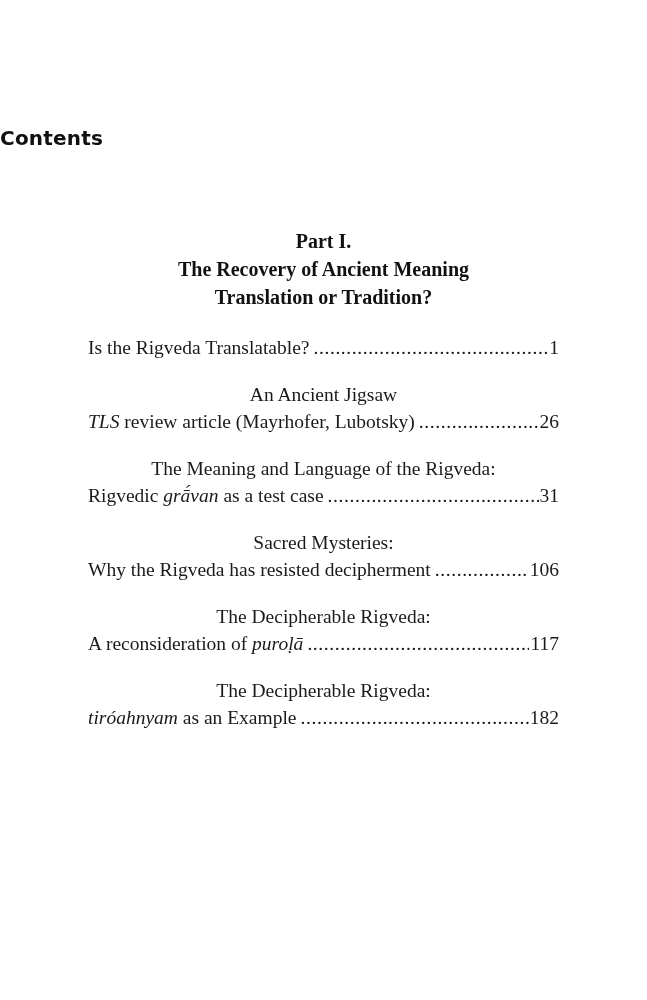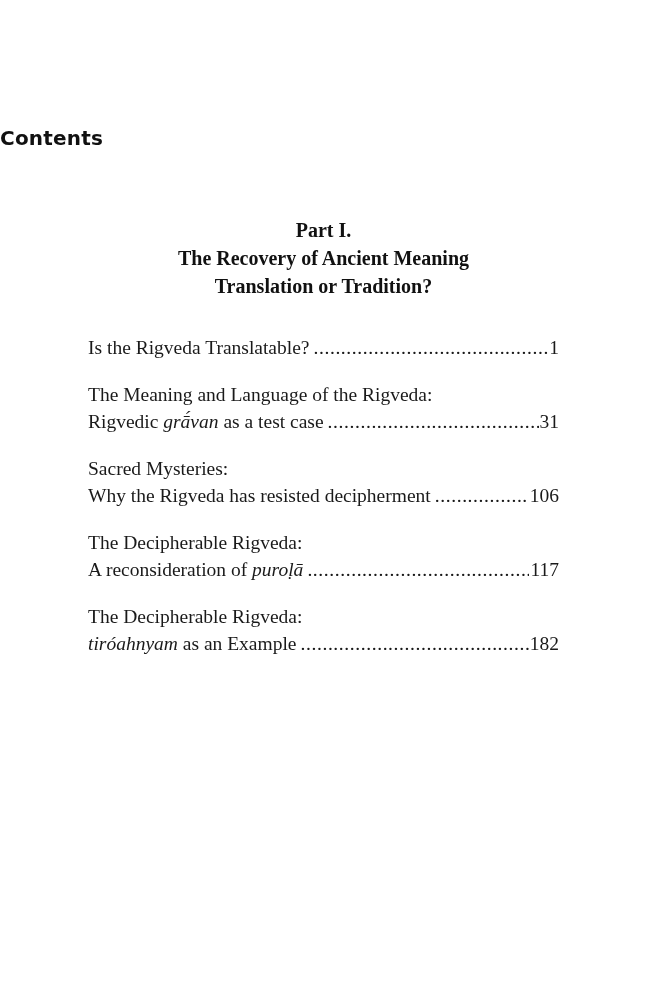--- a/index.html
+++ b/index.html
@@ -23,41 +23,42 @@
       font-family: "DejaVu Sans", "Liberation Sans", sans-serif;
       font-weight: bold;
       font-size: 20px;
       letter-spacing: 0.2px;
       color: #111;
     }
     .part {
       position: absolute;
       left: 0;
       width: 647px;
-      top: 216px;
+      top: 227px;
       text-align: center;
       font-family: "Liberation Serif", "DejaVu Serif", serif;
       font-weight: bold;
       font-size: 20px;
       line-height: 28px;
       color: #111;
     }
     .part div { display: block; }
     .toc {
       position: absolute;
       left: 88px;
       width: 471px;
       top: 334px;
       font-family: "Liberation Serif", "DejaVu Serif", serif;
       font-size: 19.5px;
       line-height: 27px;
       color: #1a1a1a;
     }
     .entry {
       margin-bottom: 20px;
+      text-align: center;
     }
     .entry-line {
       display: flex;
       align-items: baseline;
       white-space: nowrap;
     }
     .entry-title {
       display: block;
       white-space: nowrap;
     }
@@ -93,20 +94,28 @@
 <div class="toc">
 
   <div class="entry">
     <div class="entry-line">
       <span class="leader-text"><span>Is the Rigveda Translatable?</span></span>
       <span class="dots"></span>
       <span class="page-num">1</span>
     </div>
   </div>
 
+  <div class="entry">
+    <span class="entry-title">An Ancient Jigsaw</span>
+    <div class="entry-line">
+      <span class="leader-text"><span class="it">TLS</span><span> review article (Mayrhofer, Lubotsky)</span></span>
+      <span class="dots"></span>
+      <span class="page-num">26</span>
+    </div>
+  </div>
 
   <div class="entry">
     <span class="entry-title">The Meaning and Language of the Rigveda:</span>
     <div class="entry-line">
       <span class="leader-text"><span>Rigvedic </span><span class="it">grā́van</span><span> as a test case</span></span>
       <span class="dots"></span>
       <span class="page-num">31</span>
     </div>
   </div>
 

